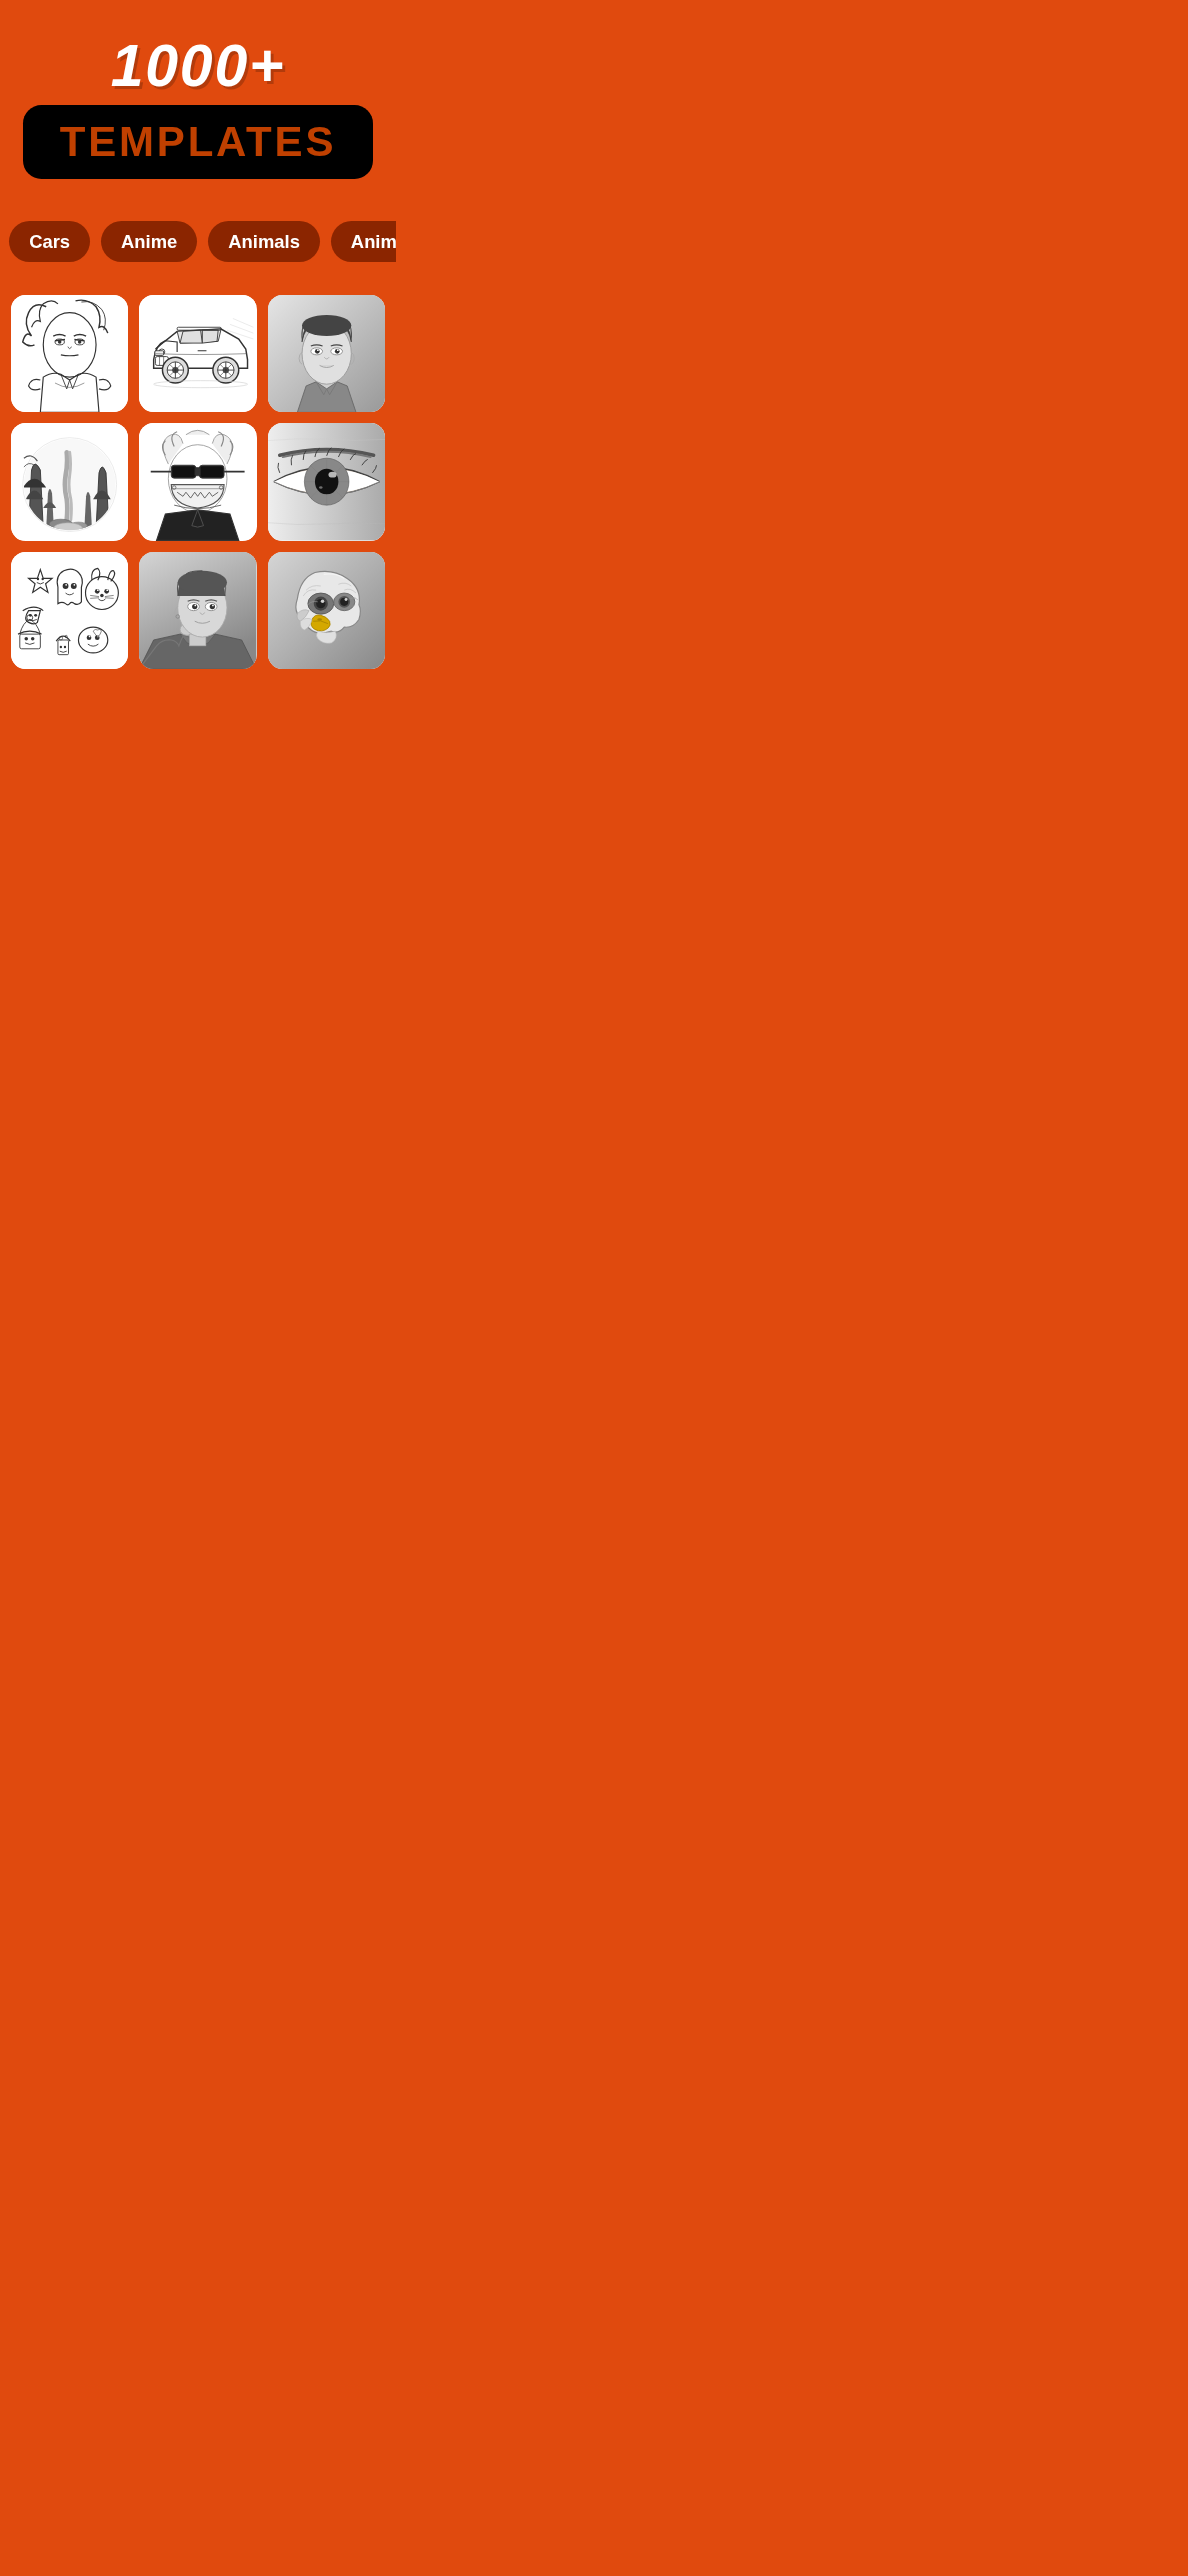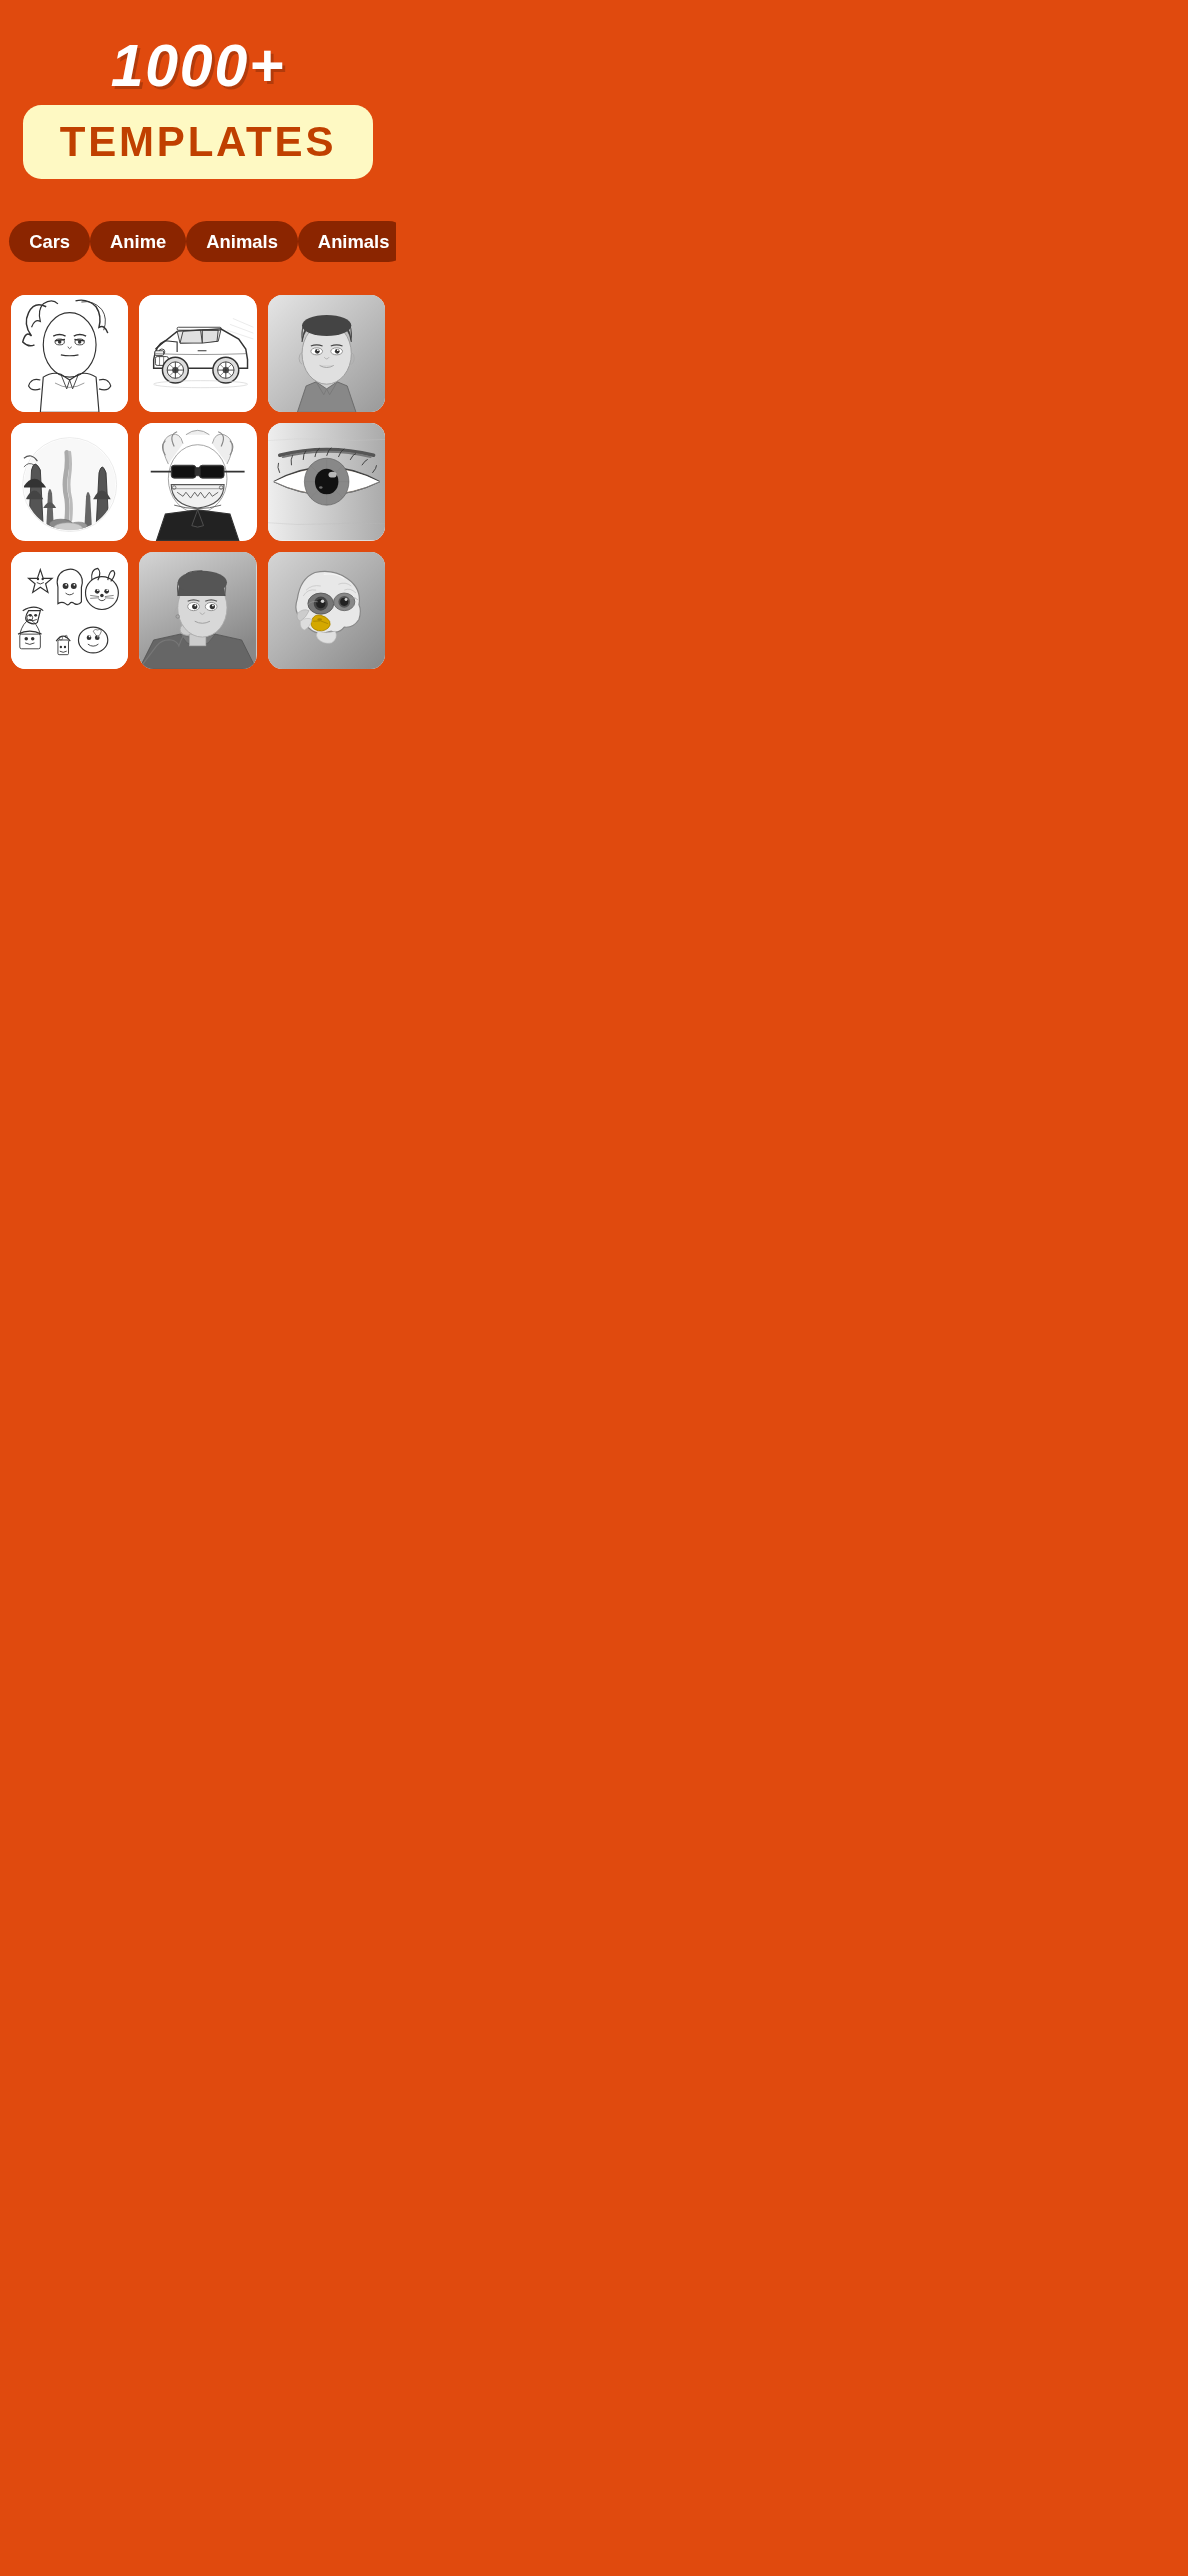--- a/index.html
+++ b/index.html
@@ -21,21 +21,21 @@
       font-size: 59px;
       font-weight: 900;
       color: white;
       letter-spacing: 1.8px;
       text-shadow: 2.8px 2.8px 0px rgba(0,0,0,0.2);
       line-height: 1;
       font-style: italic;
     }
 
     .templates-badge {
-      background: #fef9c3;
+      background: #000000;
       border-radius: 18.4px;
       padding: 13px 37px;
       display: inline-block;
       margin-top: 9.2px;
     }
 
     .templates-text {
       font-size: 42px;
       font-weight: 900;
       color: #C04000;
@@ -43,20 +43,21 @@
       text-transform: uppercase;
     }
 
     .tags-section {
       padding: 18.4px 0 9.2px;
       overflow: hidden;
     }
 
     .tags-row {
       display: flex;
+      gap: 11px;
       padding: 5.5px 9.2px;
       flex-wrap: nowrap;
     }
 
     .tag {
       background: #8B2500;
       color: white;
       border-radius: 28px;
       padding: 9.2px 20px;
       font-size: 18.4px;

